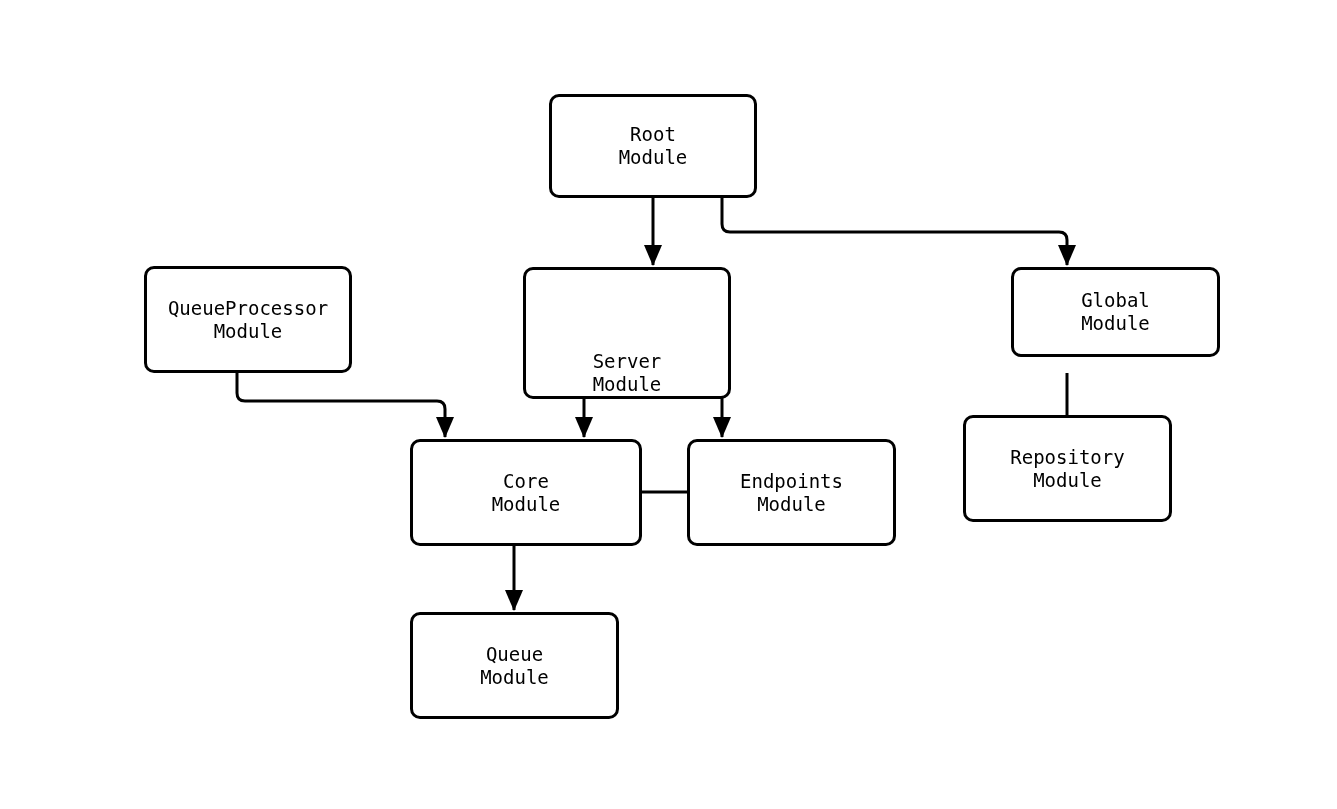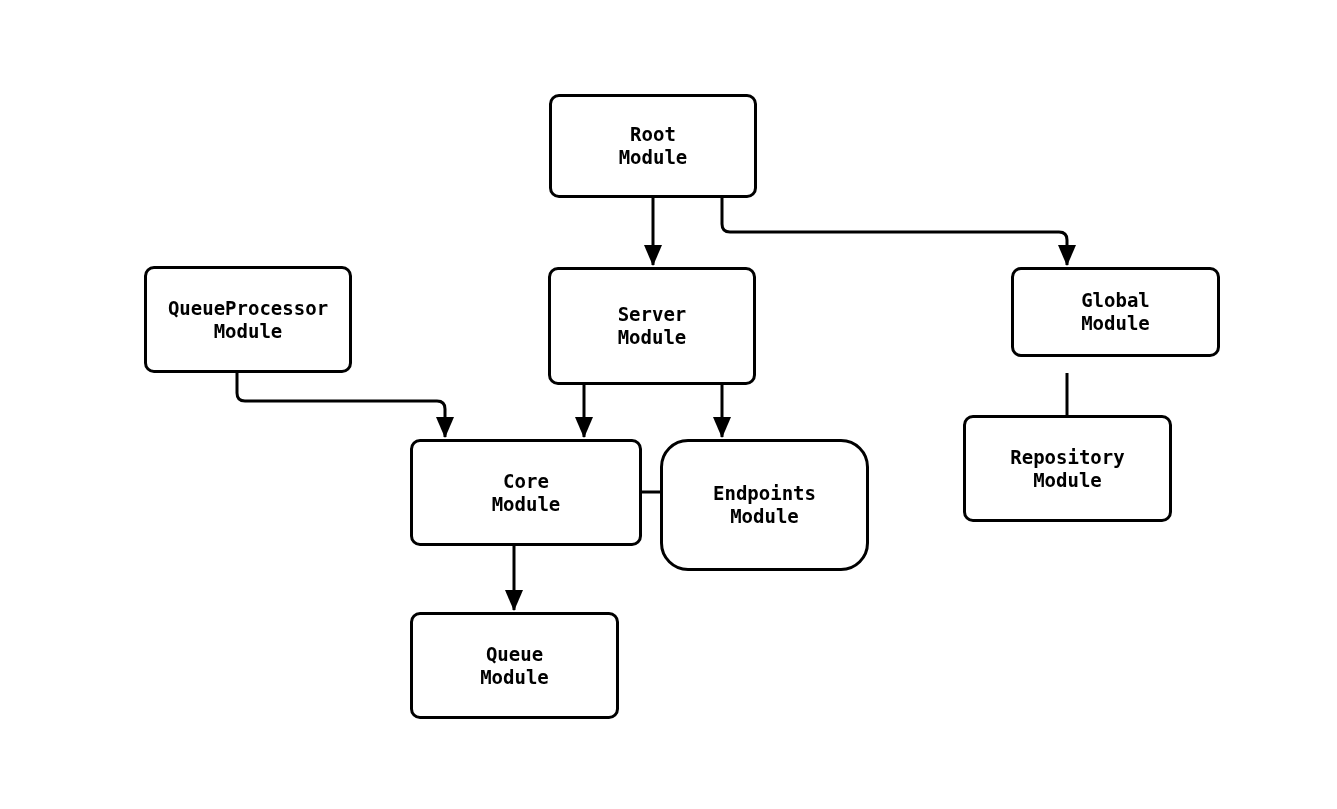--- a/index.html
+++ b/index.html
@@ -33,35 +33,35 @@
     box-sizing: border-box;
     border: 3px solid #000000;
     border-radius: 10px;
     background: #ffffff;
     display: flex;
     flex-direction: column;
     align-items: center;
     justify-content: center;
     text-align: center;
     color: #000000;
-    font-weight: bold;
+    font-weight: normal;
     font-size: 19px;
     line-height: 23px;
   }
   .node span {
     display: block;
     white-space: nowrap;
   }
   
   #node-root        { left: 549px; top:  94px; width: 208px; height: 104px; }
   #node-queueprocessor { left: 144px; top: 266px; width: 208px; height: 107px; }
-  #node-server      { left: 548px; top: 267px; width: 208px; height: 118px; }
+  #node-server      { left: 523px; top: 267px; width: 208px; height: 132px; justify-content: flex-end; }
   #node-global      { left: 963px; top: 267px; width: 209px; height: 90px; margin-left: 48px; }
   #node-core        { left: 410px; top: 439px; width: 232px; height: 107px; }
-  #node-endpoints   { left: 660px; top: 439px; width: 209px; height: 132px; border-radius: 28px; }
+  #node-endpoints   { left: 687px; top: 439px; width: 209px; height: 107px; }
   #node-repository  { left: 963px; top: 415px; width: 209px; height: 107px; }
   #node-queue       { left: 410px; top: 612px; width: 209px; height: 107px; text-align: right; }
 </style>
 </head>
 <body>
 
 <div id="canvas">
 
   <svg id="edge-layer" width="1337" height="809" viewBox="0 0 1337 809" xmlns="http://www.w3.org/2000/svg">
     <defs>

